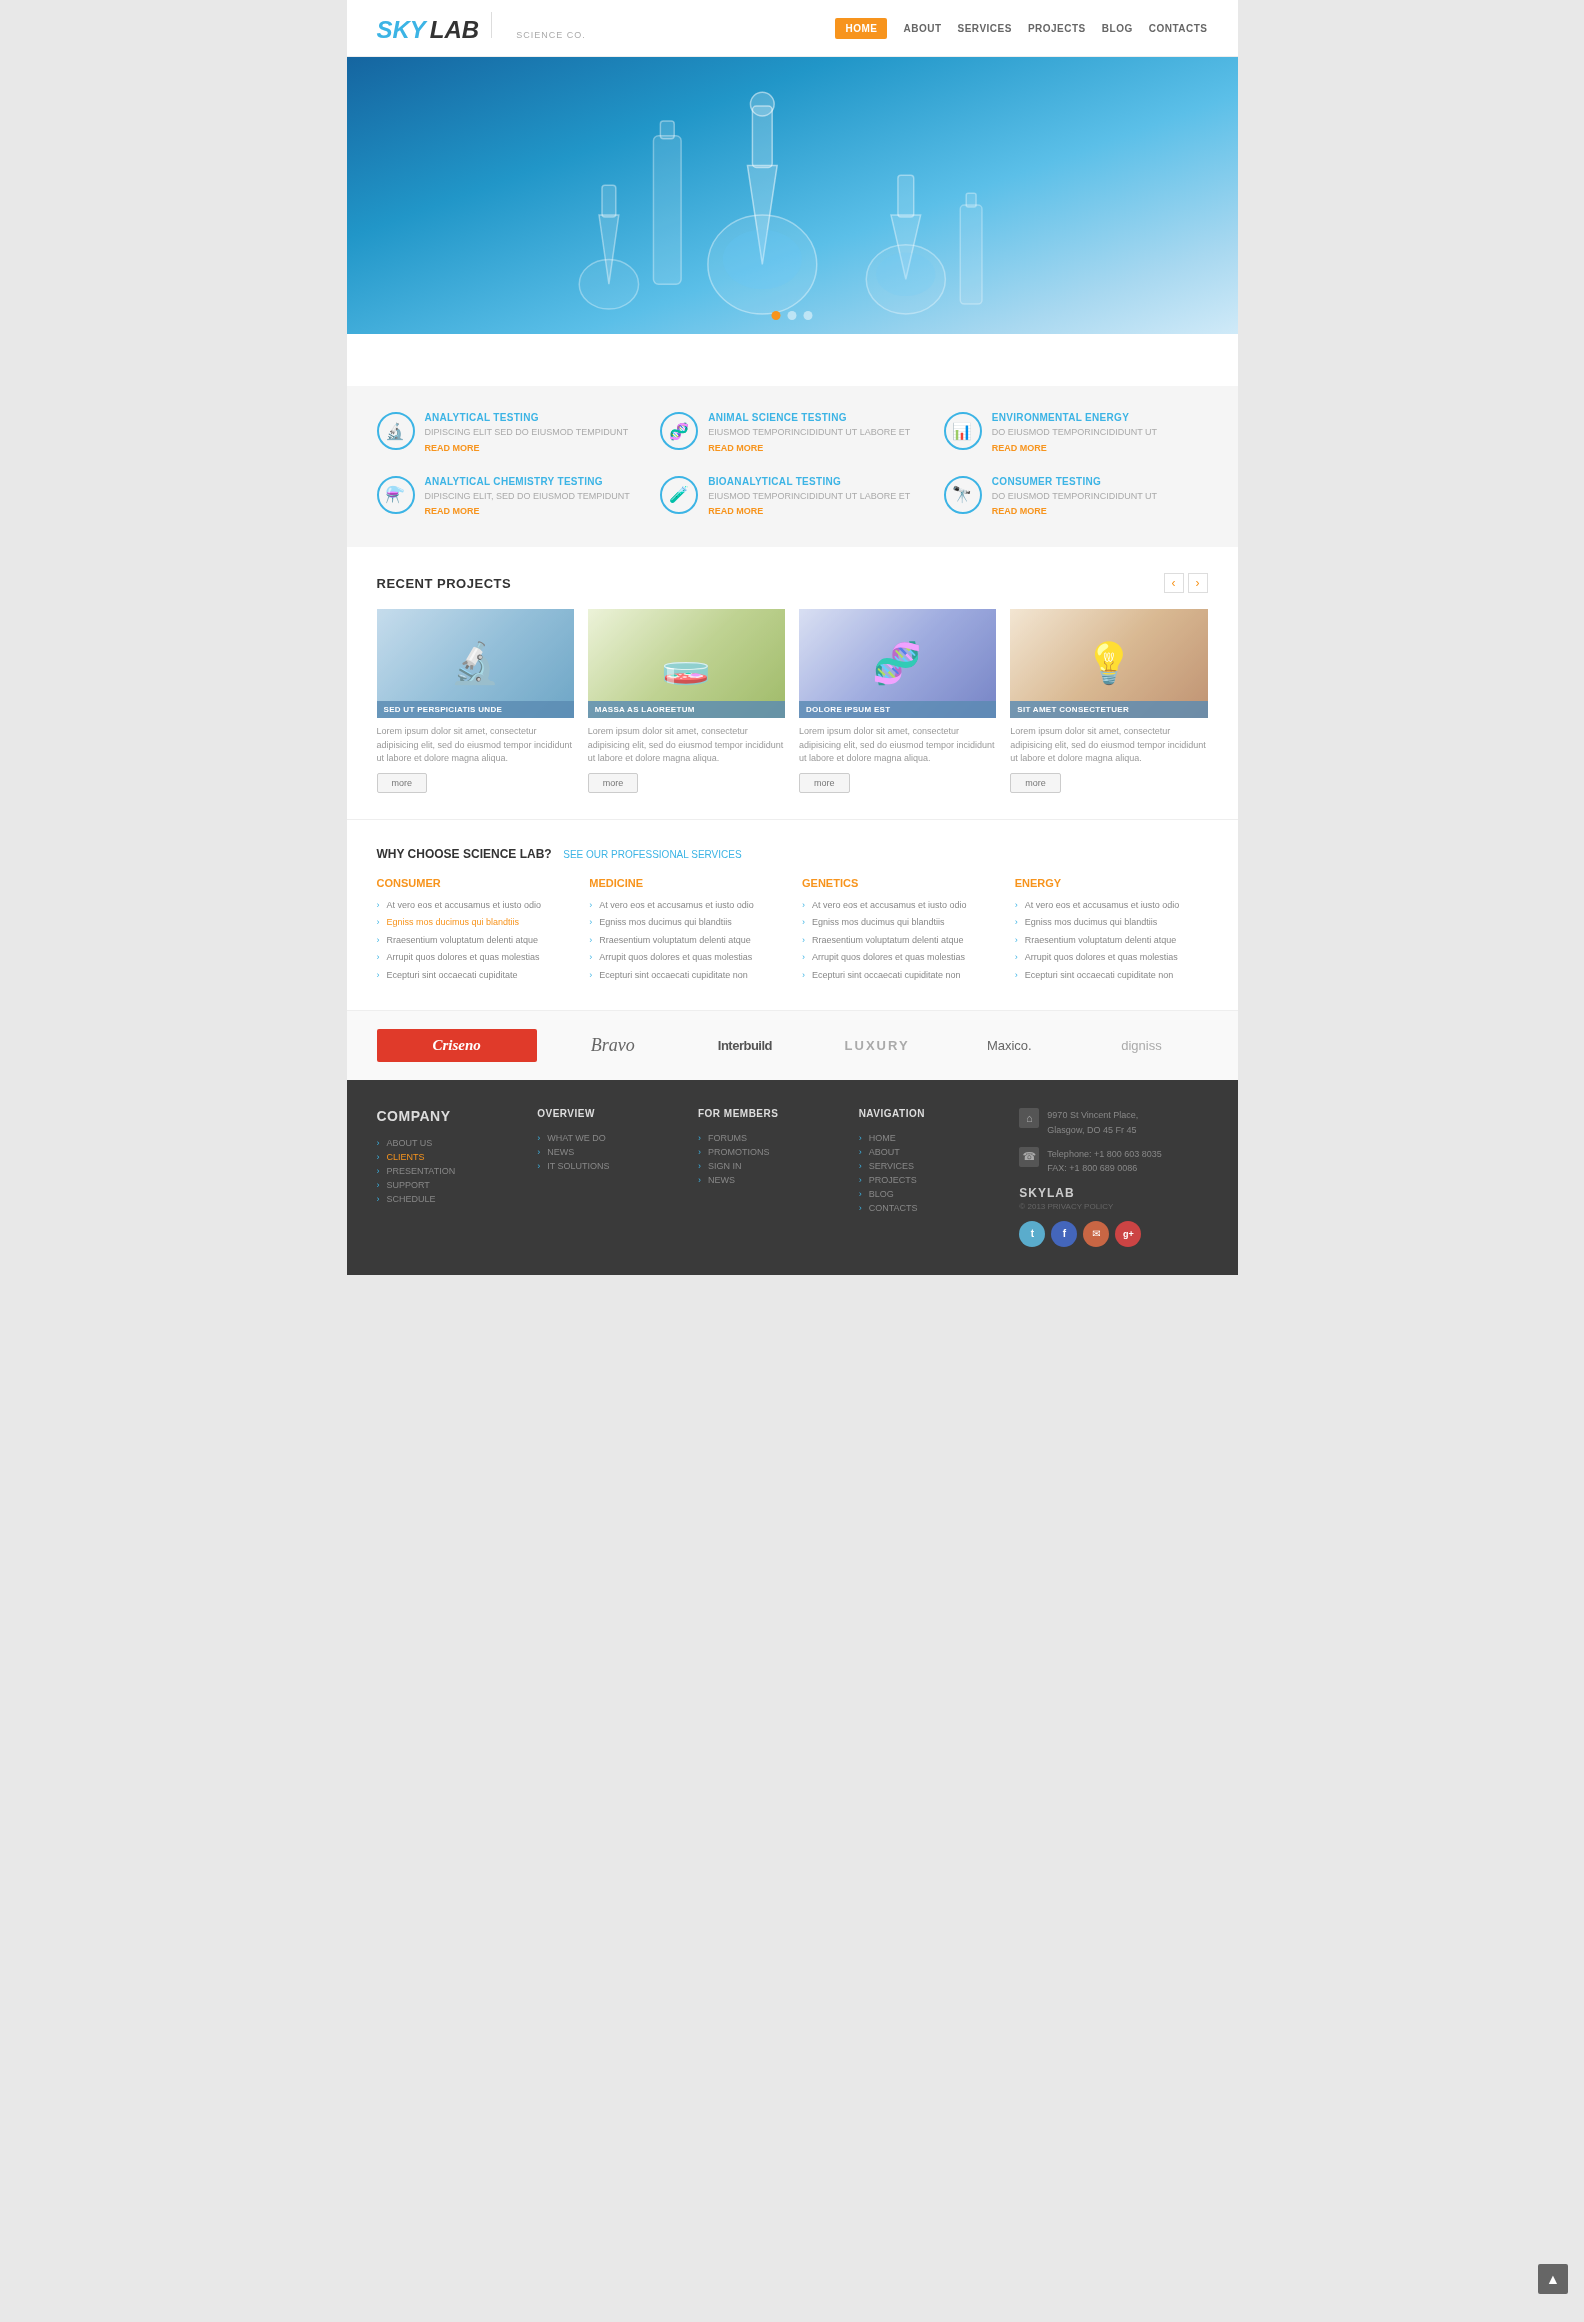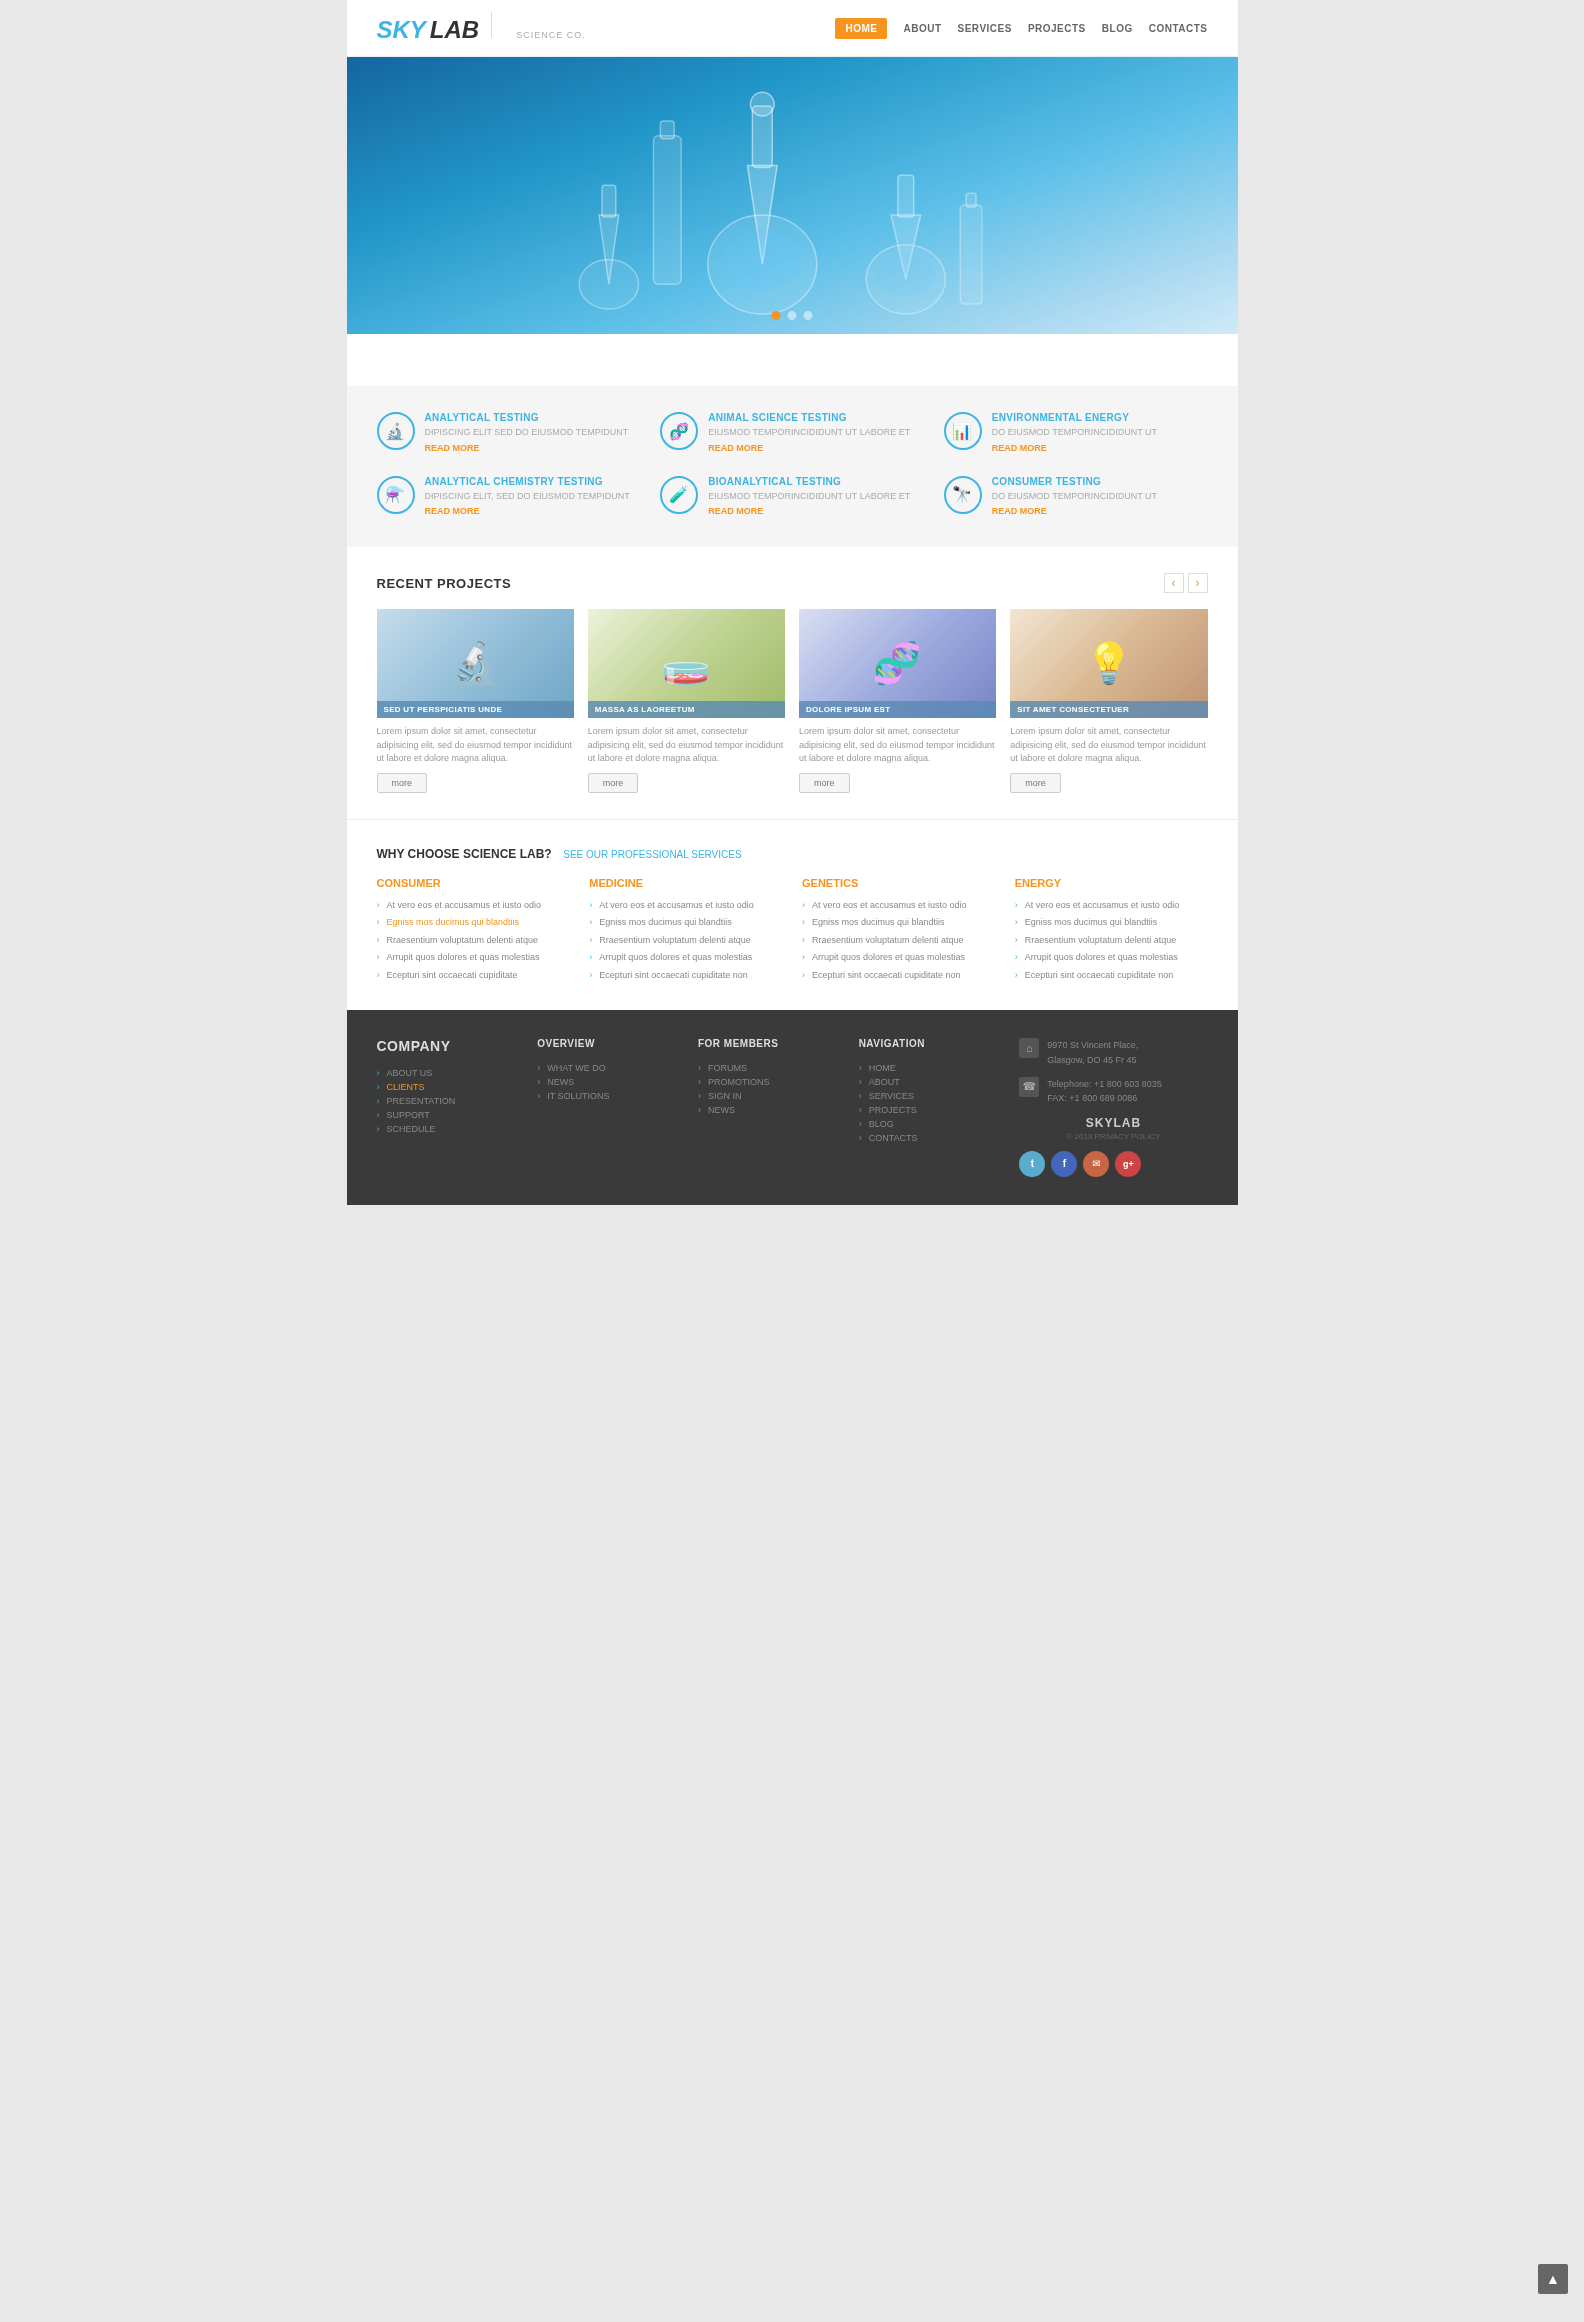--- a/index.html
+++ b/index.html
@@ -206,20 +206,40 @@
             <li style="font-size:9px;color:#888;padding:2px 0 2px 10px;position:relative;line-height:1.5;"><span style="position:absolute;left:0;color:#3cb4e5;">›</span>At vero eos et accusamus et iusto odio</li>
             <li style="font-size:9px;color:#888;padding:2px 0 2px 10px;position:relative;line-height:1.5;"><span style="position:absolute;left:0;color:#3cb4e5;">›</span>Egniss mos ducimus qui blandtiis</li>
             <li style="font-size:9px;color:#888;padding:2px 0 2px 10px;position:relative;line-height:1.5;"><span style="position:absolute;left:0;color:#3cb4e5;">›</span>Rraesentium voluptatum delenti atque</li>
             <li style="font-size:9px;color:#888;padding:2px 0 2px 10px;position:relative;line-height:1.5;"><span style="position:absolute;left:0;color:#3cb4e5;">›</span>Arrupit quos dolores et quas molestias</li>
             <li style="font-size:9px;color:#888;padding:2px 0 2px 10px;position:relative;line-height:1.5;"><span style="position:absolute;left:0;color:#3cb4e5;">›</span>Ecepturi sint occaecati cupiditate non</li>
           </ul>
   </div>
       </div>
   </section>
 
+  <section style="padding:18px 30px;background:#f9f9f9;border-top:1px solid #eee;display:flex;align-items:center;">
+    <div style="flex:1;display:flex;align-items:center;justify-content:center;background:#e03a2a;padding:8px 14px;border-radius:2px;margin-right:10px;">
+      <span style="color:#fff;font-size:15px;font-weight:700;font-style:italic;font-family:Georgia,serif;">Criseno</span>
+    </div>
+    <div style="flex:1;display:flex;align-items:center;justify-content:center;">
+      <span style="font-size:18px;color:#666;font-style:italic;font-family:Georgia,serif;">Bravo</span>
+    </div>
+    <div style="flex:1;display:flex;align-items:center;justify-content:center;">
+      <span style="font-size:13px;font-weight:700;color:#555;letter-spacing:-0.5px;">Interbuild</span>
+    </div>
+    <div style="flex:1;display:flex;align-items:center;justify-content:center;">
+      <span style="font-size:13px;font-weight:700;color:#aaa;letter-spacing:2px;">LUXURY</span>
+    </div>
+    <div style="flex:1;display:flex;align-items:center;justify-content:center;">
+      <span style="font-size:13px;color:#666;">Maxico.</span>
+    </div>
+    <div style="flex:1;display:flex;align-items:center;justify-content:center;">
+      <span style="font-size:13px;color:#aaa;">digniss</span>
+    </div>
+  </section>
 
   <footer style="background:#3a3a3a;color:#aaa;padding:28px 30px;">
     <div style="display:grid;grid-template-columns:1fr 1fr 1fr 1fr 1.3fr;gap:16px;">
 
       <div>
         <h5 style="font-size:14px;font-weight:700;color:#ddd;margin-bottom:12px;letter-spacing:0.5px;">COMPANY</h5>
         <ul style="list-style:none;">
           <li style="font-size:9px;color:#888;padding:2px 0 2px 10px;position:relative;cursor:pointer;"><span style="position:absolute;left:0;color:#3cb4e5;">›</span>ABOUT US</li>
           <li style="font-size:9px;color:#f7941d;padding:2px 0 2px 10px;position:relative;cursor:pointer;"><span style="position:absolute;left:0;color:#3cb4e5;">›</span>CLIENTS</li>
           <li style="font-size:9px;color:#888;padding:2px 0 2px 10px;position:relative;cursor:pointer;"><span style="position:absolute;left:0;color:#3cb4e5;">›</span>PRESENTATION</li>
@@ -264,21 +284,21 @@
           <div style="width:20px;height:20px;background:#555;border-radius:2px;display:flex;align-items:center;justify-content:center;color:#aaa;font-size:11px;flex-shrink:0;">⌂</div>
           <p style="font-size:9px;color:#888;line-height:1.6;">9970 St Vincent Place,<br>Glasgow, DO 45 Fr 45</p>
         </div>
         <div style="display:flex;gap:8px;align-items:flex-start;margin-bottom:10px;">
           <div style="width:20px;height:20px;background:#555;border-radius:2px;display:flex;align-items:center;justify-content:center;color:#aaa;font-size:11px;flex-shrink:0;">☎</div>
           <div>
             <p style="font-size:9px;color:#888;line-height:1.6;">Telephone: +1 800 603 8035</p>
             <p style="font-size:9px;color:#888;line-height:1.6;">FAX: +1 800 689 0086</p>
           </div>
         </div>
-        <div style="margin-top:10px;text-align:center;">
+        <div style="margin-top:10px;">
           <p style="font-size:12px;font-weight:700;color:#ccc;letter-spacing:1px;">SKYLAB</p>
           <p style="font-size:8px;color:#666;margin-top:2px;">© 2013 PRIVACY POLICY</p>
         </div>
         <div style="display:flex;gap:6px;margin-top:10px;">
           <div style="width:26px;height:26px;border-radius:50%;background:#5aaccc;display:flex;align-items:center;justify-content:center;color:#fff;font-size:10px;font-weight:700;cursor:pointer;">t</div>
           <div style="width:26px;height:26px;border-radius:50%;background:#4466bb;display:flex;align-items:center;justify-content:center;color:#fff;font-size:10px;font-weight:700;cursor:pointer;">f</div>
           <div style="width:26px;height:26px;border-radius:50%;background:#c86644;display:flex;align-items:center;justify-content:center;color:#fff;font-size:10px;cursor:pointer;">✉</div>
           <div style="width:26px;height:26px;border-radius:50%;background:#cc4444;display:flex;align-items:center;justify-content:center;color:#fff;font-size:9px;font-weight:700;cursor:pointer;">g+</div>
         </div>
       </div>

